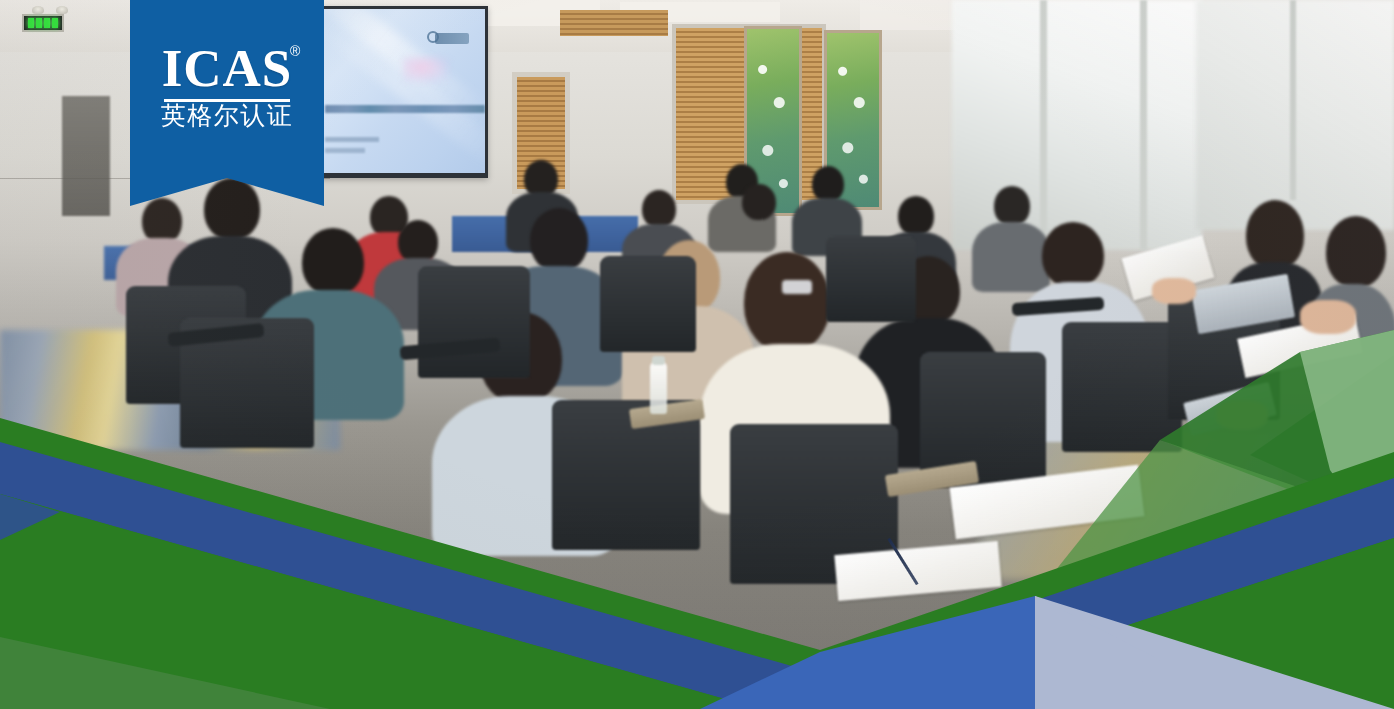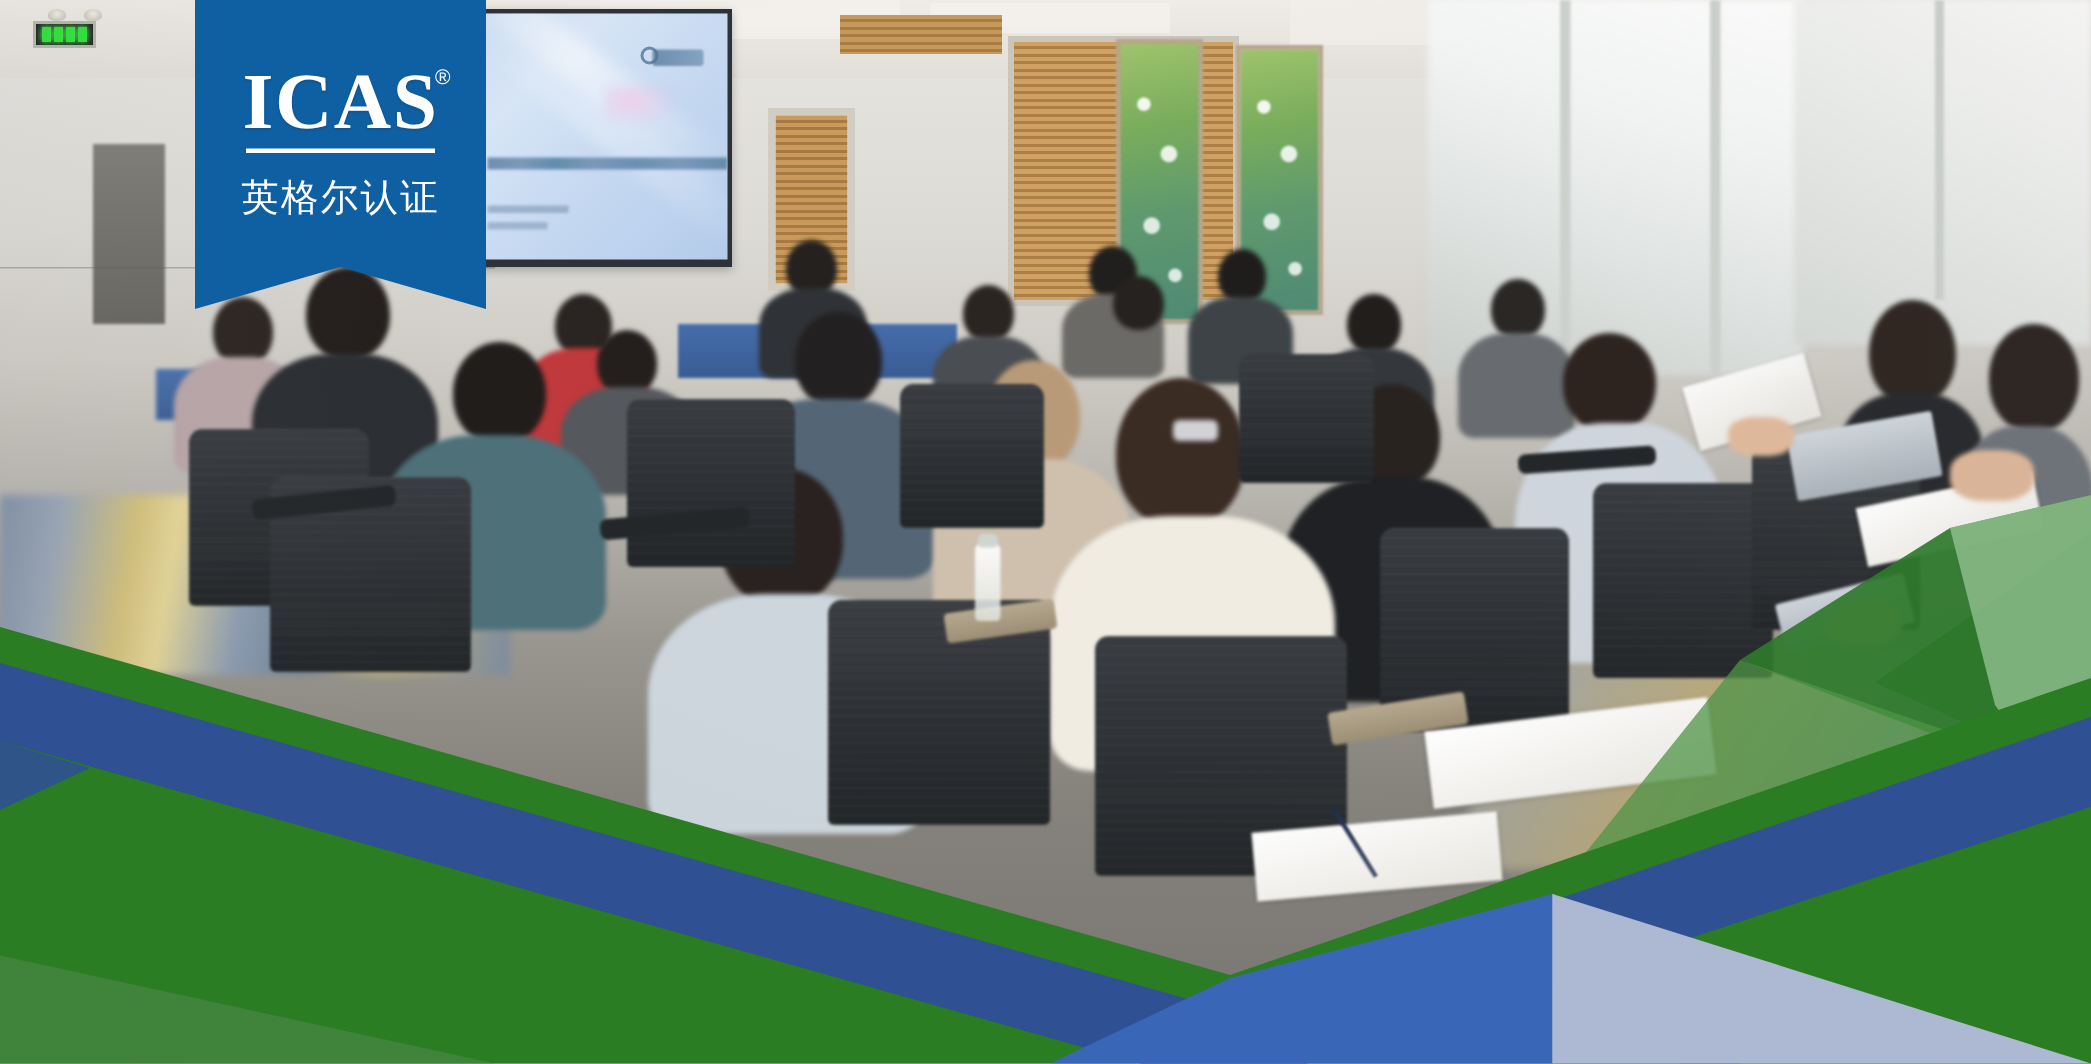--- a/index.html
+++ b/index.html
@@ -234,21 +234,21 @@
   .logo-reg {
     position:absolute; right:-15px; top:-3px;
     font-family:"Liberation Sans", sans-serif;
     font-size:14px; font-weight:normal;
     text-shadow:none;
   }
   .logo-rule {
     width:126px; height:3px; background:#ffffff; margin-top:4px;
   }
   .logo-cn {
-    margin-top:17px;
+    margin-top:1px;
     color:#ffffff;
     font-family:"DejaVu Sans", sans-serif;
     font-size:25px;
     letter-spacing:1.5px;
     line-height:1;
     white-space:nowrap;
   }
 </style>
 </head>
 <body>

